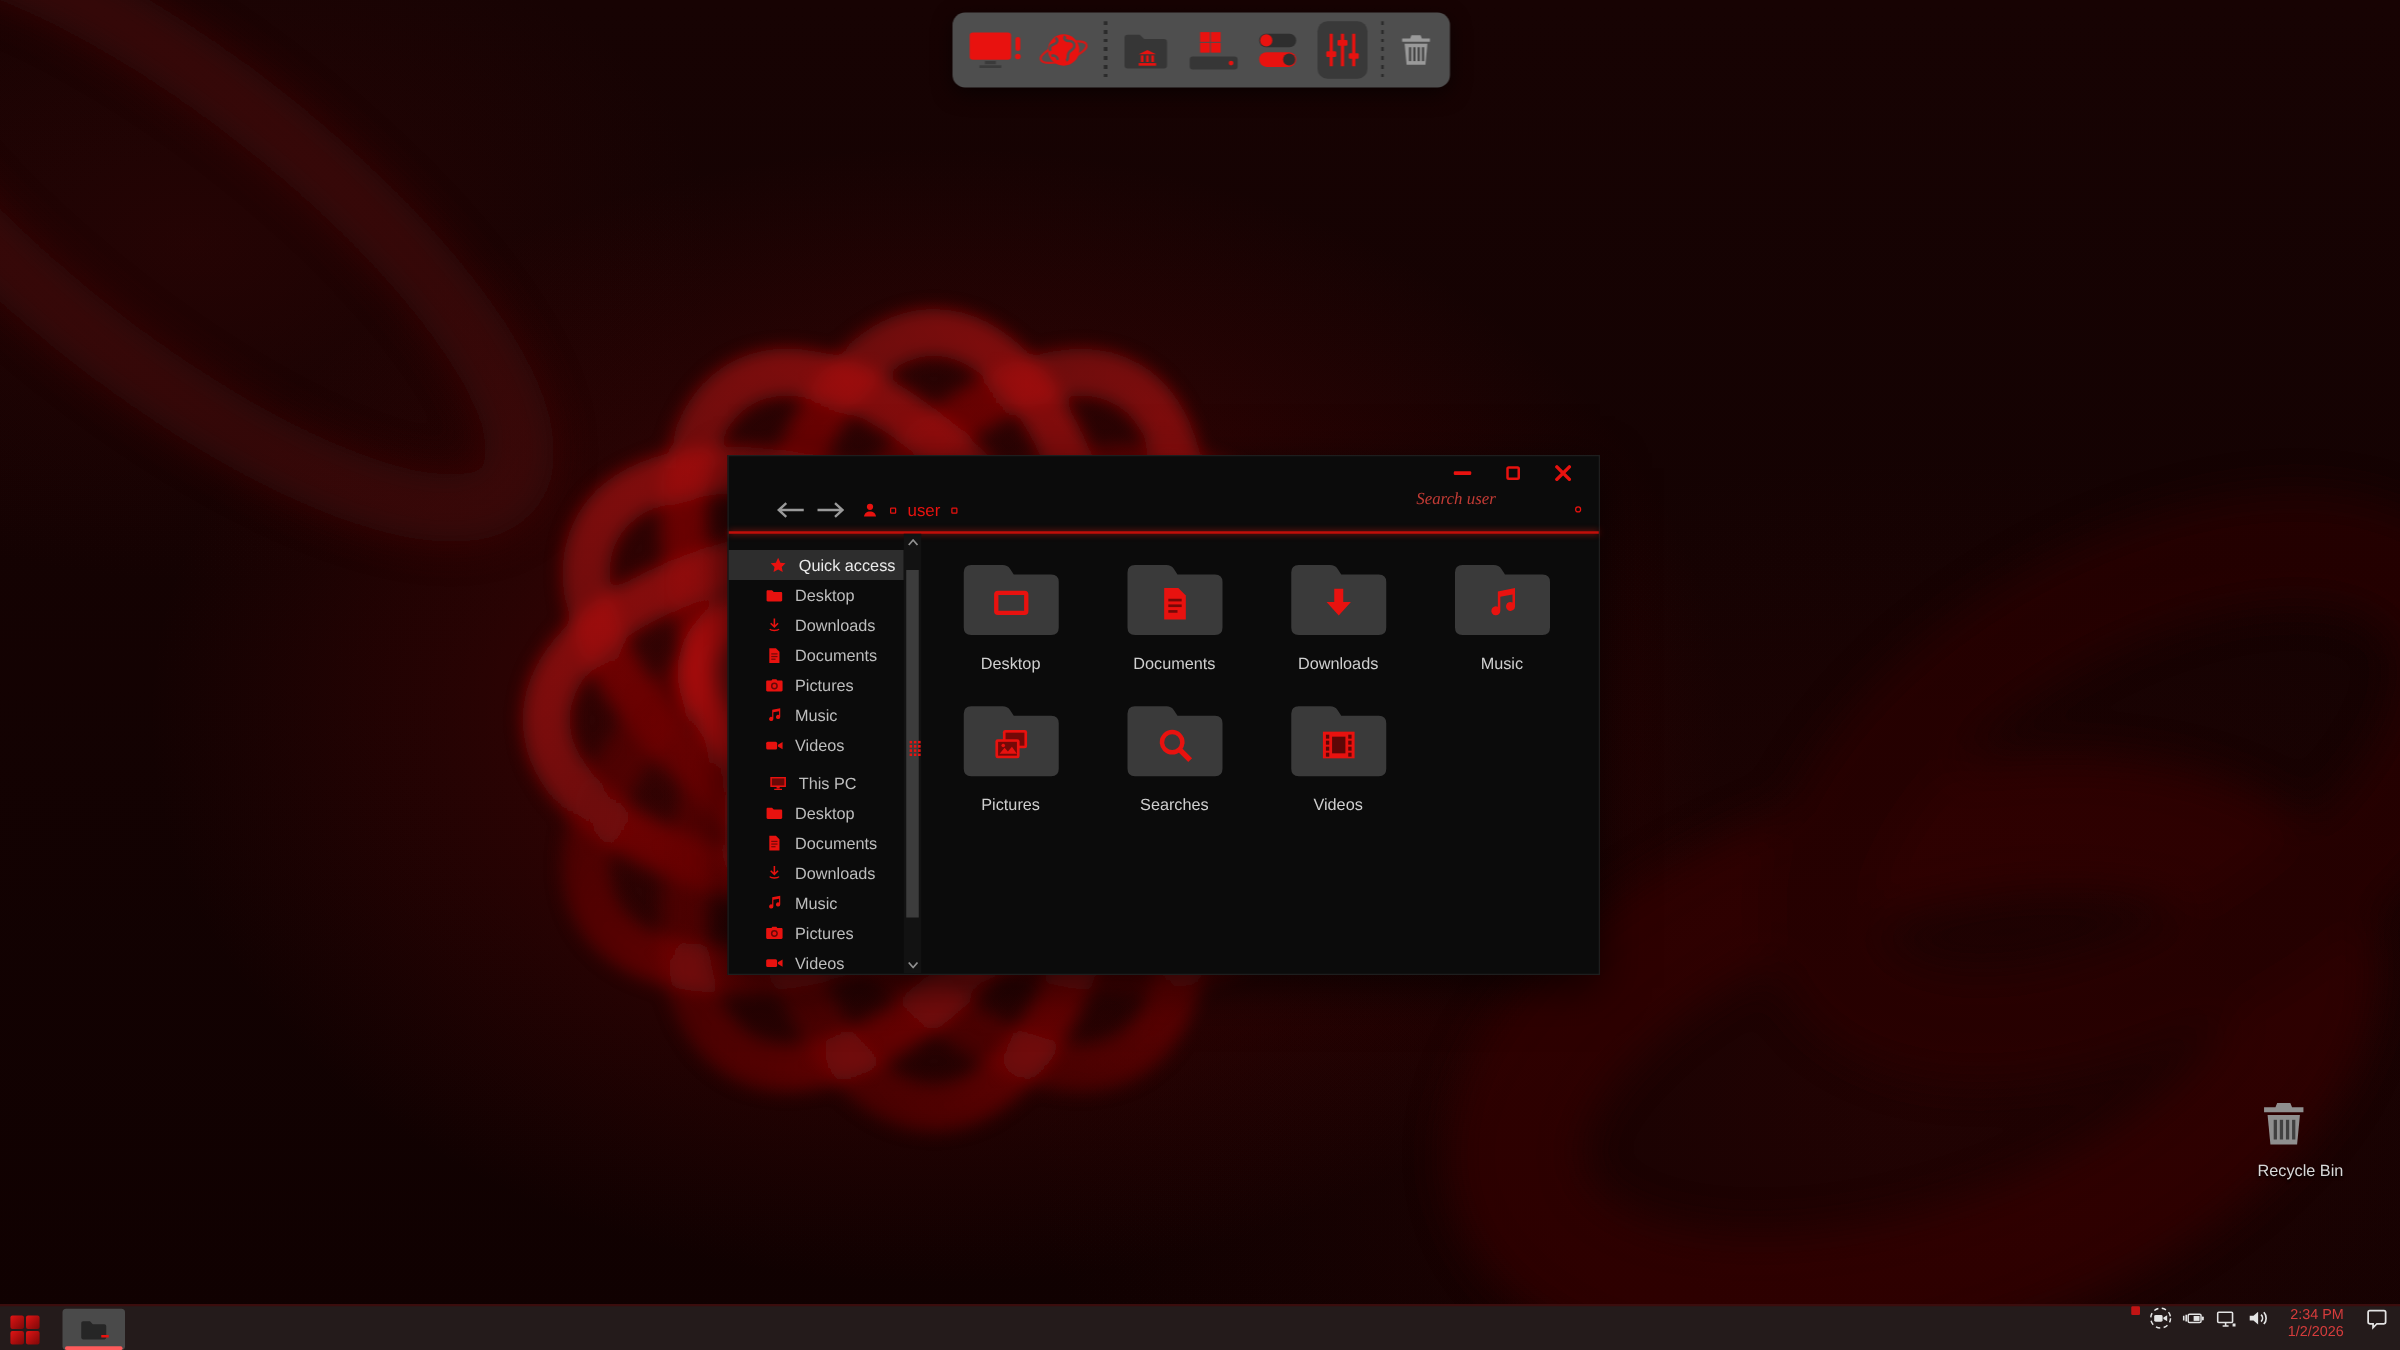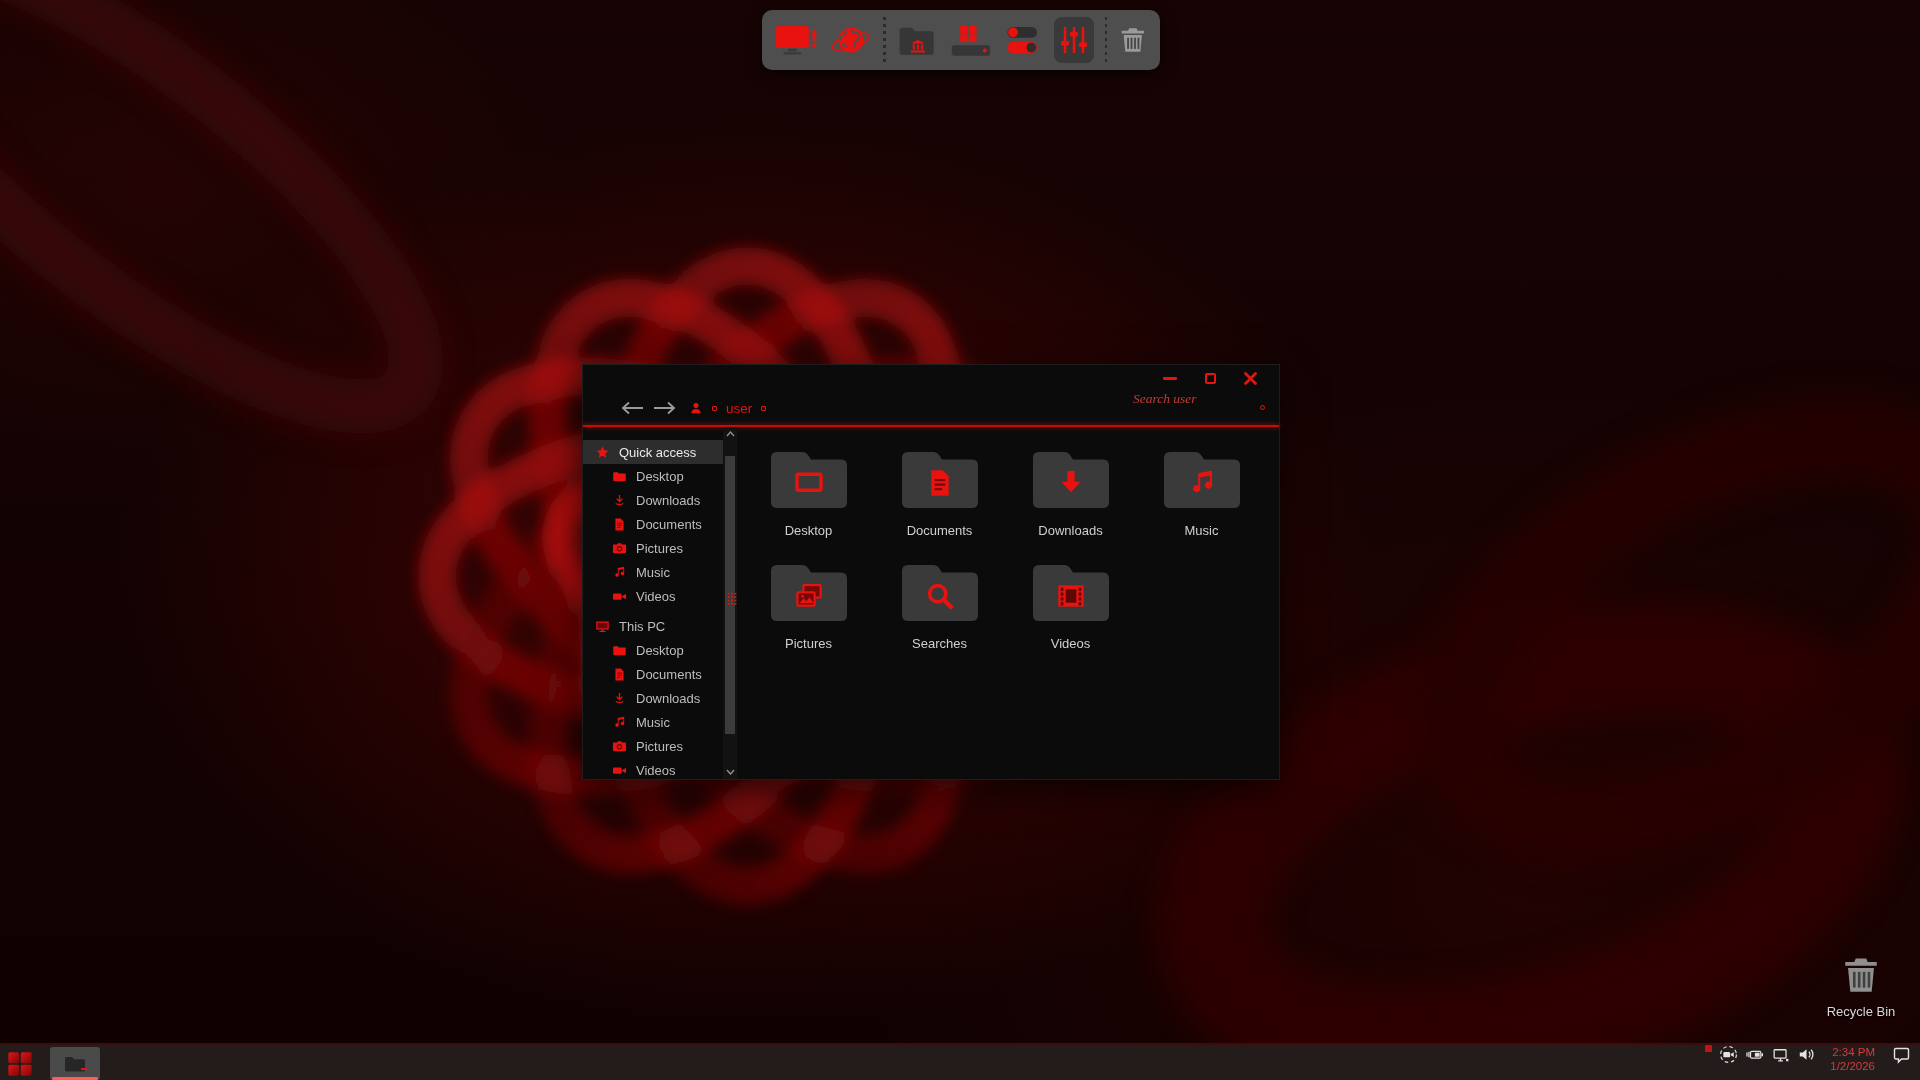--- a/index.html
+++ b/index.html
@@ -16,21 +16,21 @@
 
   
   .toolbar { position:absolute; left:762px; top:10px; width:398px; height:60px;
     background:var(--toolbar-bg); border-radius:10px; display:flex; align-items:center;
     padding:0 12px; gap:11px; box-shadow:0 5px 16px rgba(0,0,0,.55); }
   .tool-sep { width:3px; height:46px; background-image:repeating-linear-gradient(to bottom,#2b2b2b 0 3px, transparent 3px 7px); }
   .tool-tile { width:46px; height:46px; background:#393939; border-radius:8px; display:flex; align-items:center; justify-content:center; }
   .toolbar svg { display:block; }
 
   
-  .desktop-icon { position:absolute; left:1806px; top:954px; width:110px; text-align:center; cursor:default; }
+  .desktop-icon { position:absolute; left:1806px; top:878px; width:110px; cursor:default; }
   .desktop-icon .ic { width:42px; height:42px; margin:0 auto; color:#8f8f8f; fill:#8f8f8f; }
   .desktop-icon .lbl { margin-top:4px; font-size:13px; color:#d8d8d8; text-shadow:0 1px 2px #000; }
 
   
   .window { position:absolute; left:582px; top:364px; width:698px; height:416px;
     background:var(--window-bg); border:1px solid #1e1e1e; box-shadow:0 10px 34px rgba(0,0,0,.65); }
   .titlebar { position:absolute; left:0; top:0; right:0; height:26px; display:flex; justify-content:flex-end; align-items:center; gap:28px; padding-right:22px; }
   .btn-min { width:14px; height:3px; background:var(--accent); border-radius:1px; }
   .btn-max { width:11px; height:11px; border:2.4px solid var(--accent); border-radius:2px; }
   .btn-close svg { display:block; }
@@ -46,21 +46,21 @@
   .searchbox input::placeholder { color:var(--accent-dim); font-style:italic; }
   .search-dot { position:absolute; right:6px; top:14px; width:5px; height:5px; border:1.3px solid var(--accent); border-radius:50%; }
   .redline { position:absolute; left:0; top:60px; right:0; height:2px; background:#c00f0a; box-shadow:0 0 5px rgba(255,30,20,.7); }
 
   .winbody { position:absolute; left:0; top:62px; right:0; bottom:0; }
 
   
   .sidebar { position:absolute; left:0; top:0; width:140px; bottom:0; padding-top:13px; }
   .side-row { height:24px; display:flex; align-items:center; font-size:13px; color:var(--sidebar-label); cursor:default; white-space:nowrap; }
   .side-row .glyph { width:15px; height:15px; margin-right:9px; flex:0 0 15px; }
-  .side-head { padding-left:12px; }
+  .side-head { padding-left:32px; }
   .side-item { padding-left:29px; }
   .side-sel { background:var(--sidebar-sel-bg); color:var(--sidebar-sel-label); }
   .side-gap { height:6px; }
 
   .side-scroll { position:absolute; left:140px; width:14px; top:0; bottom:0; background:#121212; }
   .ss-thumb { position:absolute; left:2px; right:2px; top:29px; height:278px; background:#3c3c3c; }
   .ss-grip { position:absolute; left:2px; top:136px; width:10px; height:13px;
     background-image:radial-gradient(var(--accent) 1px, transparent 1.3px); background-size:3.4px 3.4px; }
   .ss-arrow { position:absolute; left:0; width:14px; height:14px; color:#909090; display:flex; align-items:center; justify-content:center; }
 

